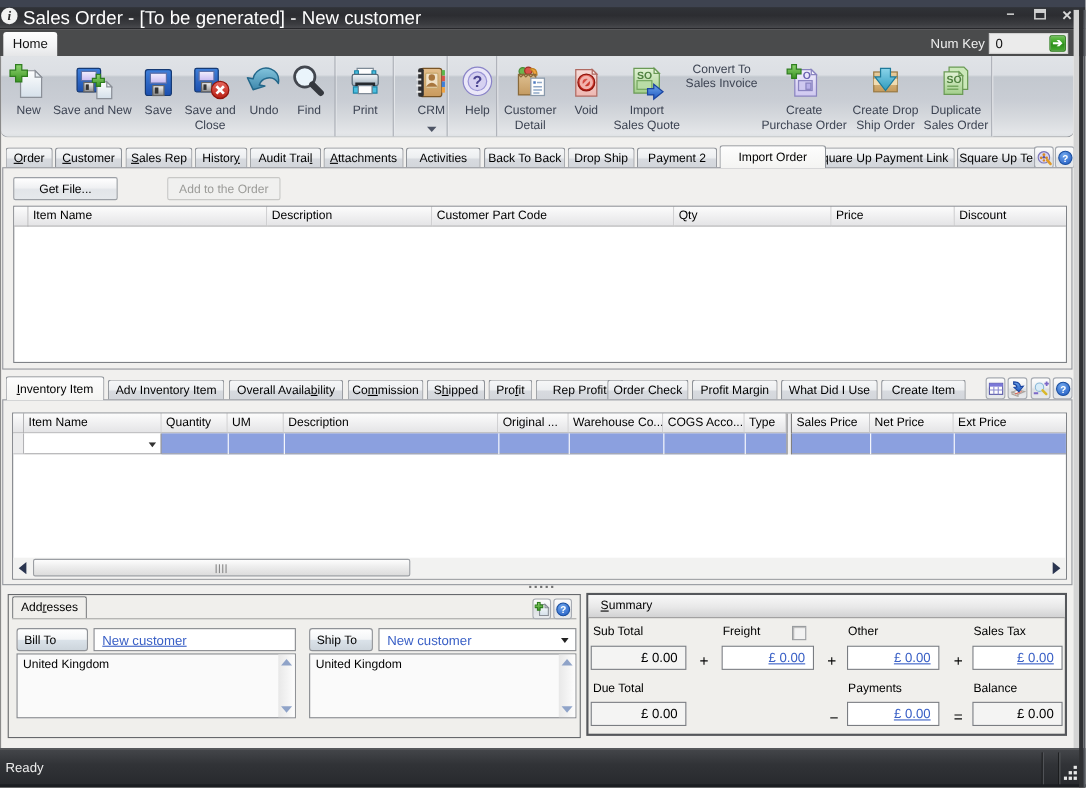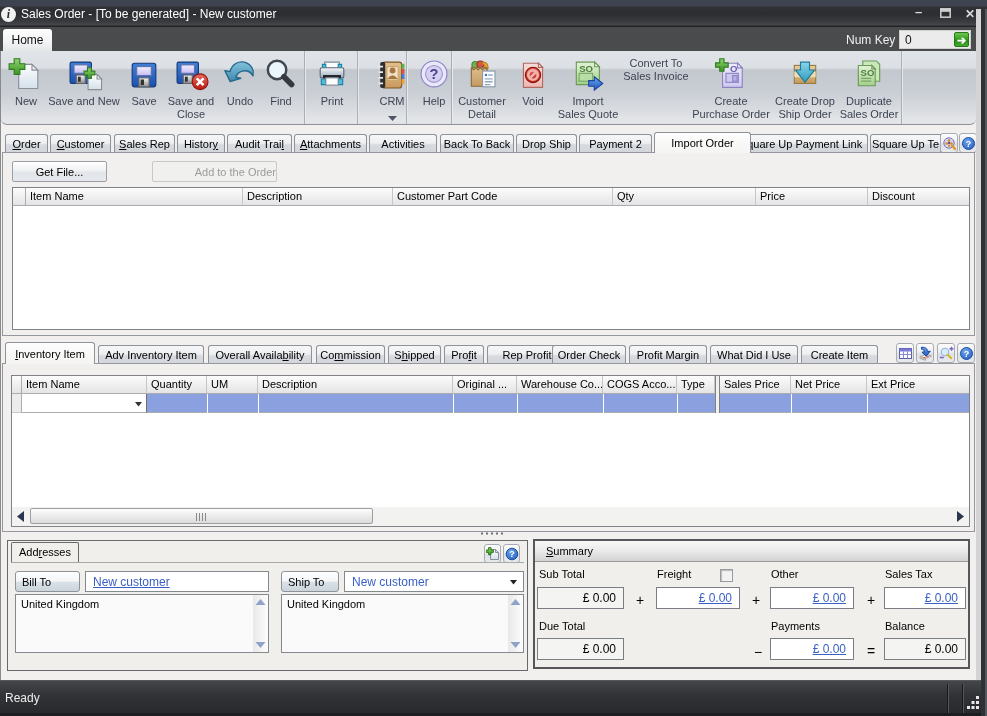--- a/index.html
+++ b/index.html
@@ -5,21 +5,21 @@
 * { margin:0; padding:0; box-sizing:border-box; }
 html,body { width:987px; height:716px; overflow:hidden; }
 body { font-family:"Liberation Sans", sans-serif; font-size:11px; background:#F1F0EE; position:relative; }
 .abs { position:absolute; }
 
 
 #titlebar { position:absolute; left:0; top:0; width:987px; height:27px;
   background:linear-gradient(#3E4350 0px, #3E4350 6px, #303237 7px, #2C2D31 14px, #3B3C40 22px, #47484C 25px, #232327 26px, #232327 27px); }
 #titleicon { position:absolute; left:1px; top:7px; width:15px; height:15px; border-radius:50%; background:#F2F2F2;
   color:#2A2A2A; text-align:center; font:italic bold 12px "Liberation Serif", serif; line-height:15px; }
-#titletext { position:absolute; left:21px; top:7px; color:#FFFFFF; font-size:12px; }
+#titletext { position:absolute; left:21px; top:7px; color:#FFFFFF; font-size:17px; }
 .winbtn { position:absolute; top:0; color:#D8D8D8; font-weight:bold; }
 
 
 #tabrow { position:absolute; left:0; top:27px; width:987px; height:24px; background:#4A4B4C; }
 #hometab { position:absolute; left:3px; top:2px; width:49px; height:22px;
   background:linear-gradient(#FEFEFE, #F2F3F4 60%, #E5E6E8);
   border-radius:3px 3px 0 0; text-align:center; line-height:22px; color:#111; font-size:12px; }
 #numkeylbl { position:absolute; left:846px; top:6px; color:#F0F0F0; font-size:12px; }
 #numkeybox { position:absolute; left:899px; top:3px; width:72px; height:19px; background:#EBEBEB; border:1px solid #CFCFCF; }
 #numkeybox span { position:absolute; left:5px; top:2px; color:#111; font-size:12px; }
@@ -447,21 +447,21 @@
             <stop offset="0" stop-color="#6FA6EC"></stop>
             <stop offset="1" stop-color="#1D57C0"></stop>
           </radialGradient>
         </defs>
   </svg>
     </div>
 </div>
 
 <div class="pagepanel" style="left:2px; top:152px; width:973px; height:184px;">
   <div class="btn" style="left:9px; top:8px; width:95px; height:21px; line-height:20px;">Get File...</div>
-  <div class="btn disabled" style="left:149px; top:8px; width:125px; height:21px; line-height:20px;text-align:right;">Add to the Order</div>
+  <div class="btn disabled" style="left:149px; top:8px; width:103px; height:21px; line-height:20px;">Add to the Order</div>
   <div class="grid" style="left:9px; top:34px; width:958px; height:143px;">
     <div class="gind" style="left:0; width:13px; height:18px;"></div>
     <div class="ghead" style="left:13px; width:217px;">Item Name</div>
     <div class="ghead" style="left:230px; width:150px;">Description</div>
     <div class="ghead" style="left:380px; width:220px;">Customer Part Code</div>
     <div class="ghead" style="left:600px; width:143px;">Qty</div>
     <div class="ghead" style="left:743px; width:112px;">Price</div>
     <div class="ghead" style="left:855px; width:101px; border-right:none;">Discount</div>
   </div>
 </div>

